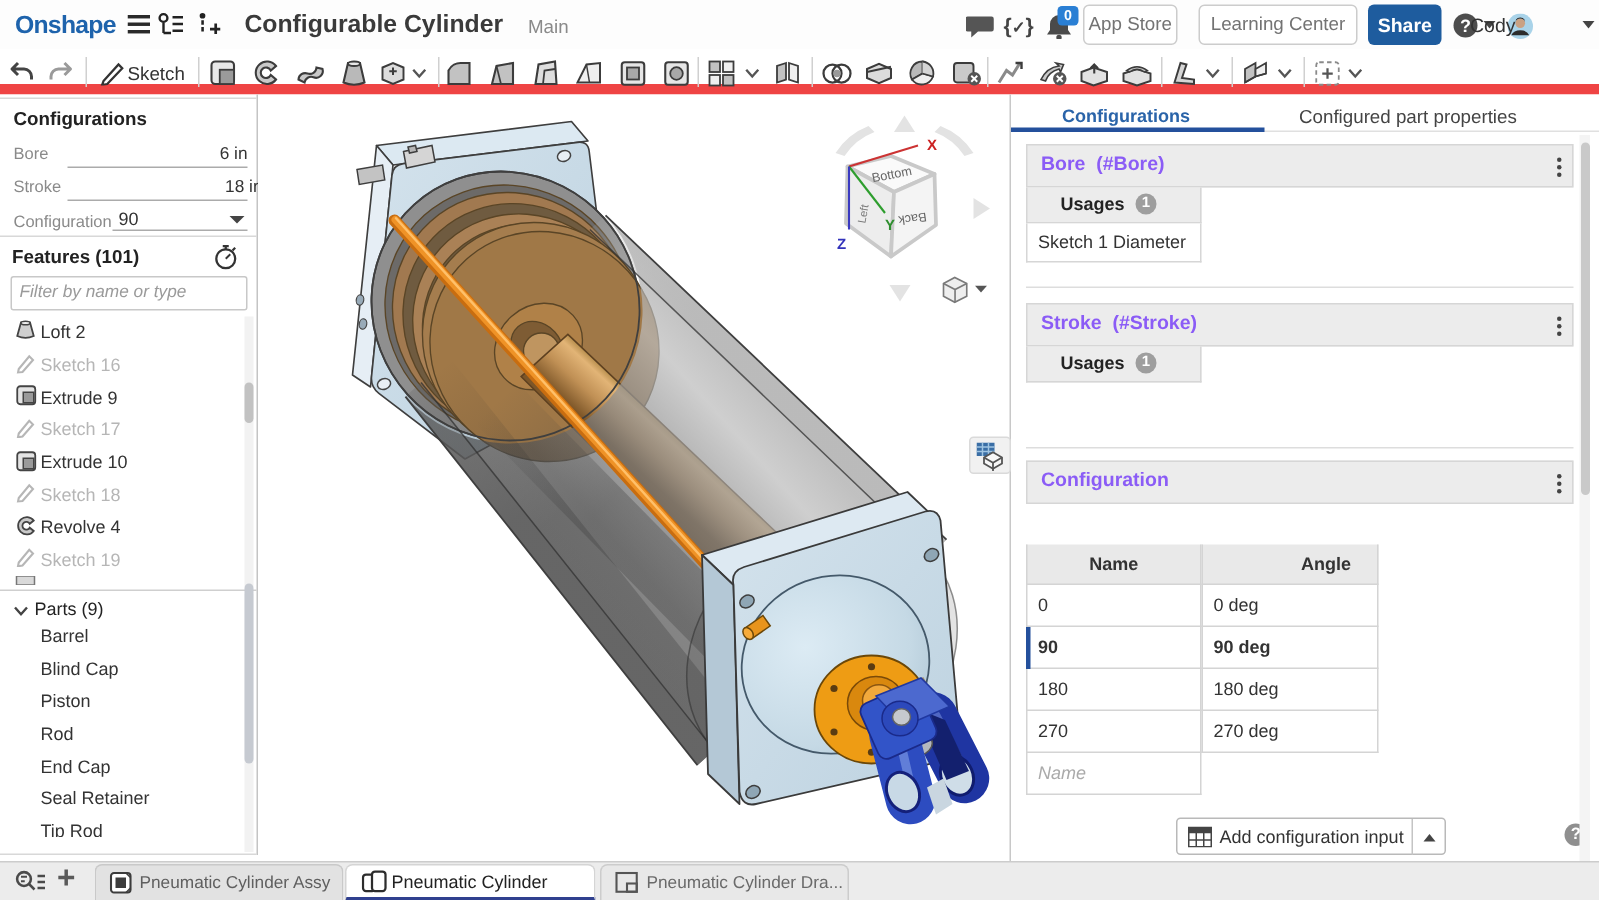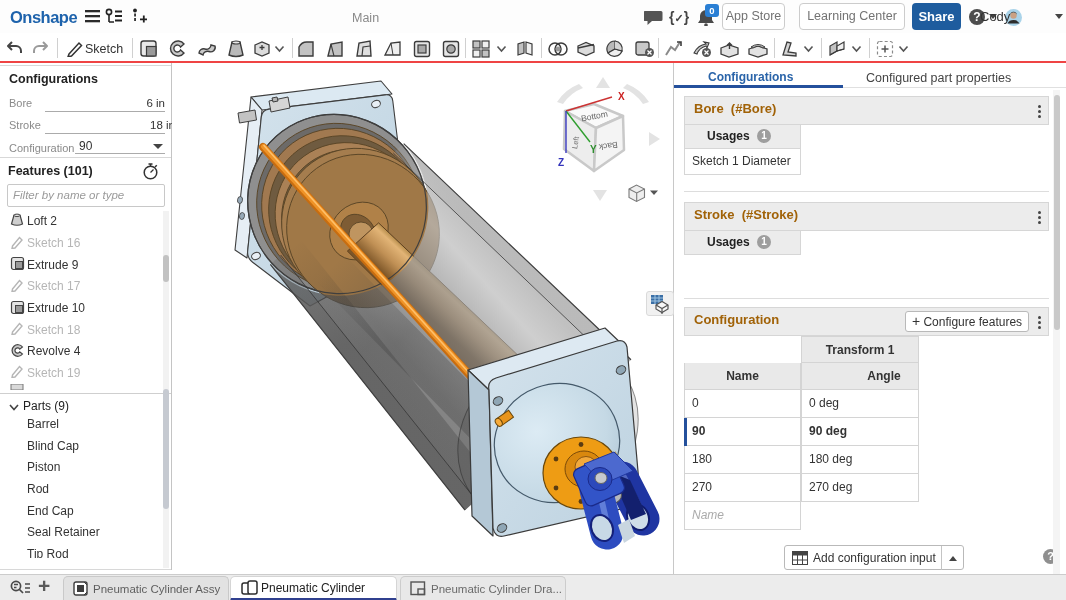--- a/index.html
+++ b/index.html
@@ -7,34 +7,34 @@
 .abs { position:absolute; }
 #page { position:relative; width:1066px; height:600px; }
 
 #header { position:absolute; left:0; top:0; width:1066px; height:33px; background:#fdfdfd; }
 .logo { position:absolute; left:10px; font-size:16.5px; font-weight:bold; color:#1e63ac; letter-spacing:-0.5px; top:8px; }
 .htitle { position:absolute; left:163px; top:7px; font-size:16.5px; font-weight:bold; color:#3a3a3a; }
 .hmain { position:absolute; left:352px; top:11px; font-size:12.5px; color:#8a8a8a; }
 .hbtn { position:absolute; top:3px; height:27px; border:1px solid #ccc; border-radius:4px; background:#fff; color:#737373; font-size:12.5px; text-align:center; line-height:25px; }
 .sharebtn { position:absolute; top:3px; height:27px; border-radius:4px; background:#1e5c9e; color:#fff; font-size:13px; font-weight:bold; text-align:center; line-height:27px; }
 
-#toolbar { position:absolute; left:0; top:33px; width:1066px; height:30px; background:#fff; border-bottom:2px solid #ef4444; }
+#toolbar { position:absolute; left:0; top:33px; width:1066px; height:30px; background:#fff; border-bottom:7px solid #ef4444; }
 .tsep { position:absolute; top:5px; width:1px; height:20px; background:#d0d0d0; }
 .ticon { position:absolute; top:4px; }
 
 #lpanel { position:absolute; left:0; top:63px; width:172px; height:507px; background:#fff; border-right:1px solid #c4c4c4; }
 .lp-line { position:absolute; background:#d8d8d8; height:1px; }
 .lbl { position:absolute; color:#8a8a8a; font-size:11px; }
 .val { position:absolute; color:#333; font-size:11.5px; }
 .row-en { position:absolute; left:27px; color:#333; font-size:12px; }
 .row-dis { position:absolute; left:27px; color:#b6b6b6; font-size:12px; }
 
 #rpanel { position:absolute; left:673px; top:63px; width:393px; height:511px; background:#fff; border-left:1px solid #c8c8c8; }
 .sechead { position:absolute; left:10px; width:365px; height:28px; background:#ececec; border:1px solid #d6d6d6; }
-.sechead .t { position:absolute; left:9px; top:4px; font-size:13px; font-weight:bold; color:#a16207; }
+.sechead .t { position:absolute; left:9px; top:4px; font-size:13px; font-weight:bold; color:#8b5cf6; }
 .usages { position:absolute; left:10px; width:117px; height:24px; background:#ececec; border:1px solid #d6d6d6; border-top:none; }
 .cell { position:absolute; left:10px; width:117px; height:26px; background:#fff; border:1px solid #d6d6d6; border-top:none; font-size:12px; color:#333; line-height:25px; padding-left:7px; }
 .vdots { position:absolute; width:3px; color:#444; }
 .vdots i { display:block; width:3px; height:3px; border-radius:50%; background:#444; margin-bottom:2px; }
 .hr { position:absolute; left:10px; width:365px; height:1px; background:#ddd; }
 .tcell { position:absolute; border:1px solid #d4d4d4; font-size:12px; color:#333; }
 
 #bottombar { position:absolute; left:0; top:574px; width:1066px; height:26px; background:#ececec; border-top:1px solid #ccc; }
 .tab { position:absolute; top:1px; height:25px; border-radius:5px 5px 0 0; font-size:11.5px; }
 </style>
@@ -53,20 +53,21 @@
       <circle cx="4" cy="4" r="2.6"></circle>
         <path d="M4 7 v7 M4 14 h5"></path>
         <path d="M10 3.5 h7 M10 8 h7 M10 12.5 h7" stroke-width="1.8"></path>
     </svg>
     <svg class="abs" style="left:131px;top:8px" width="16" height="17" fill="#222">
       <circle cx="4" cy="2.5" r="1.9"></circle>
         <rect x="3.2" y="5.5" width="1.7" height="3"></rect>
         <rect x="3.2" y="10" width="1.7" height="3"></rect>
         <path d="M9 10.5 h7 v1.8 h-7 z M11.9 7.6 h1.8 v7 h-1.8 z"></path>
     </svg>
+    <div class="htitle">Configurable Cylinder</div>
     <div class="hmain">Main</div>
     <svg class="abs" style="left:644px;top:10px" width="20" height="16">
         <path d="M2 1 h16 a1.5 1.5 0 0 1 1.5 1.5 v7 a1.5 1.5 0 0 1 -1.5 1.5 h-9 l-4.5 4 v-4 h-2.5 a1.5 1.5 0 0 1 -1.5 -1.5 v-7 a1.5 1.5 0 0 1 1.5 -1.5 z" fill="#555" transform="translate(-1,0)"></path>
       </svg>
     <div class="abs" style="left:669px;top:9px;font-size:14px;color:#444;font-weight:bold;">{<span style="font-size:11px">✓</span>}</div>
     <svg class="abs" style="left:697px;top:9px" width="18" height="17">
         <path d="M9 1 a6 6 0 0 1 6 6 v4 l2 3 h-16 l2 -3 v-4 a6 6 0 0 1 6 -6 z" fill="#4a4a4a"></path>
         <circle cx="9" cy="16" r="1.8" fill="#4a4a4a"></circle>
       </svg>
     <div class="abs" style="left:705px;top:4px;width:14px;height:13px;background:#2a7fd4;border-radius:3px;color:#fff;font-size:9.5px;font-weight:bold;text-align:center;line-height:13px;">0</div>
@@ -518,27 +519,25 @@
       </div>
     <div class="usages" style="top:168px;">
       <div style="position:absolute;left:22px;top:4px;font-size:12px;font-weight:bold;color:#222;">Usages</div>
       <div style="position:absolute;left:72px;top:4px;width:14px;height:14px;border-radius:50%;background:#9e9e9e;color:#fff;font-size:10px;font-weight:bold;text-align:center;line-height:14px;">1</div>
     </div>
     <div class="hr" style="top:235px;"></div>
 
     <div class="sechead" style="top:244px;height:29px;">
         <span class="t">Configuration</span>
       </div>
-    <div class="abs" style="left:231px;top:248px;width:124px;height:21px;background:#fff;border:1px solid #b9b9b9;border-radius:3px;font-size:12px;color:#333;text-align:center;line-height:19px;"><span style="font-size:14px;">+</span> Configure features</div>
     <div class="vdots" style="left:364px;top:253px;">
         <i></i>
         <i></i>
         <i></i>
       </div>
-    <div class="tcell" style="left:127px;top:273px;width:118px;height:27px;background:#e9e9e9;font-weight:bold;text-align:center;line-height:26px;">Transform 1</div>
     <div class="tcell" style="left:10px;top:300px;width:117px;height:27px;background:#e9e9e9;font-weight:bold;text-align:center;line-height:26px;border-top:none;">Name</div>
     <div class="tcell" style="left:127px;top:300px;width:118px;height:27px;background:#e9e9e9;font-weight:bold;text-align:center;line-height:26px;border-top:none;padding-left:48px;">Angle</div>
     <div class="tcell" style="left:10px;top:327px;width:117px;height:28px;border-top:none;line-height:27px;padding-left:7px;">0</div>
     <div class="tcell" style="left:127px;top:327px;width:118px;height:28px;border-top:none;line-height:27px;padding-left:7px;">0 deg</div>
     <div class="tcell" style="left:10px;top:355px;width:117px;height:28px;border-top:none;line-height:27px;padding-left:7px;font-weight:bold;">90</div>
     <div class="tcell" style="left:127px;top:355px;width:118px;height:28px;border-top:none;line-height:27px;padding-left:7px;font-weight:bold;">90 deg</div>
     <div class="abs" style="left:10px;top:355px;width:3px;height:28px;background:#24509c;"></div>
     <div class="tcell" style="left:10px;top:383px;width:117px;height:28px;border-top:none;line-height:27px;padding-left:7px;">180</div>
     <div class="tcell" style="left:127px;top:383px;width:118px;height:28px;border-top:none;line-height:27px;padding-left:7px;">180 deg</div>
     <div class="tcell" style="left:10px;top:411px;width:117px;height:28px;border-top:none;line-height:27px;padding-left:7px;">270</div>

